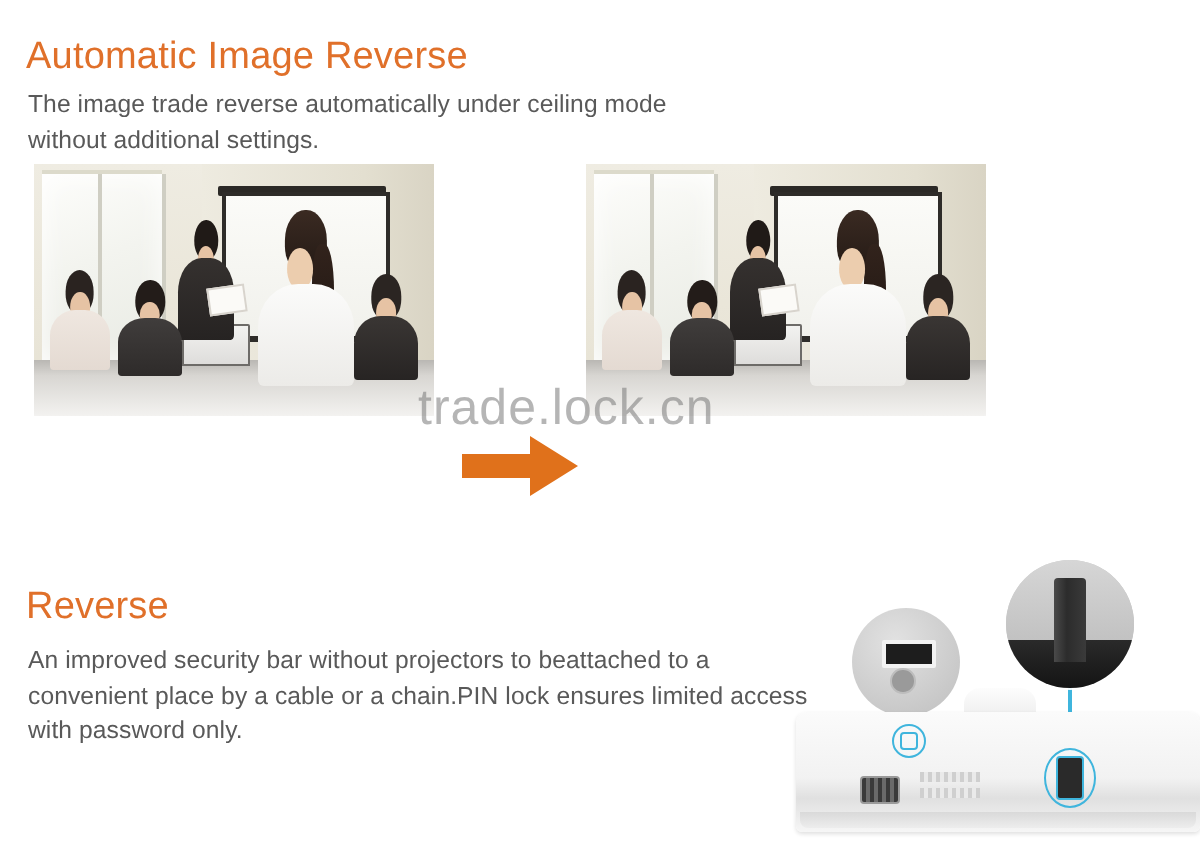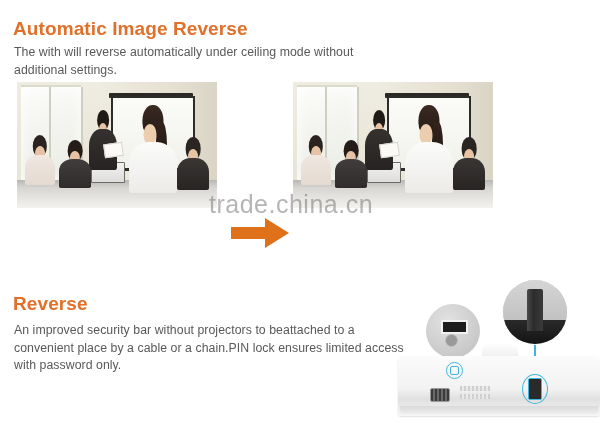--- a/index.html
+++ b/index.html
@@ -14,21 +14,21 @@
     overflow: hidden;
     font-family: "Liberation Sans", sans-serif;
     color: #555555;
     -webkit-font-smoothing: antialiased;
   }
 
   
   .section-heading {
     position: absolute;
     font-size: 19px;
-    font-weight: 700;
+    font-weight: 400;
     letter-spacing: 0.1px;
     color: #e0702a;
     white-space: nowrap;
   }
   .body-copy {
     position: absolute;
     font-size: 12.3px;
     line-height: 17.5px;
     color: #595959;
     letter-spacing: 0.05px;
@@ -285,21 +285,21 @@
     position: absolute;
     border: 1px solid #3fb5dd;
     border-radius: 50%;
   }
 </style>
 </head>
 <body>
 
 <h2 class="section-heading" id="heading-reverse">Automatic Image Reverse</h2>
 
-<p class="body-copy" id="copy-reverse">The with will reverse automatically under ceiling mode without additional settings.</p>
+<p class="body-copy" id="copy-reverse">The image trade reverse automatically under ceiling mode without additional settings.</p>
 
 <div class="photo-row">
 
   <div class="photo" id="photo-before">
     <div class="photo-inner">
       <div class="scene">
         <div class="wall-right"></div>
         <div class="window-header"></div>
         <div class="window"></div>
         <div class="screen-top"></div>
@@ -382,21 +382,21 @@
           <div class="head"></div>
           <div class="hair-side"></div>
           <div class="face"></div>
           <div class="body"></div>
         </div>
       </div>
     </div>
   </div>
 </div>
 
-<div id="watermark">trade.china.cn</div>
+<div id="watermark">trade.lock.cn</div>
 
 <h2 class="section-heading" id="heading-security">Reverse</h2>
 
 <p class="body-copy" id="copy-security">An improved security bar without projectors to beattached to a convenient place by a cable or a chain.PIN lock ensures  limited access with password only.</p>
 
 <div id="projector-figure">
 
   <div class="callout-line" style="left:54px; top:86px; height:26px;"></div>
   <div class="callout-line" style="left:136px; top:72px; height:54px;"></div>
 

